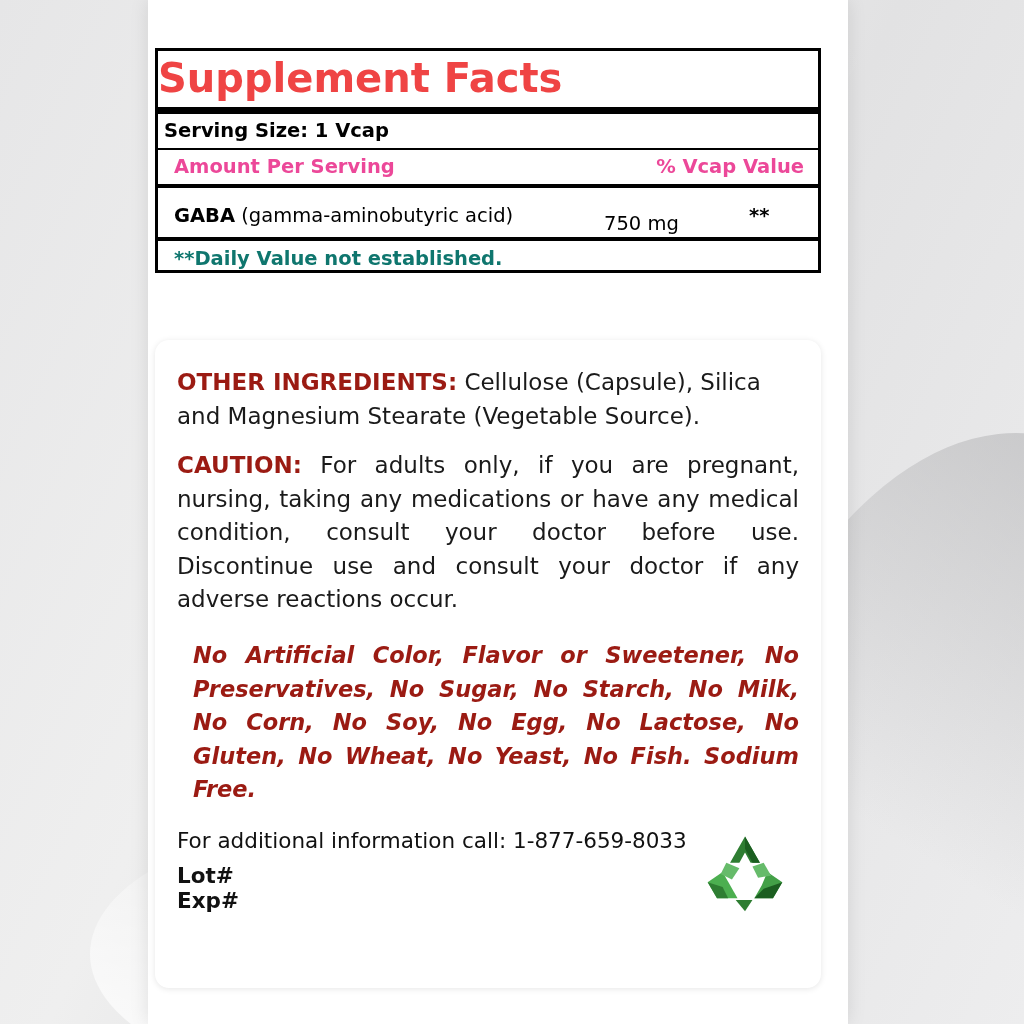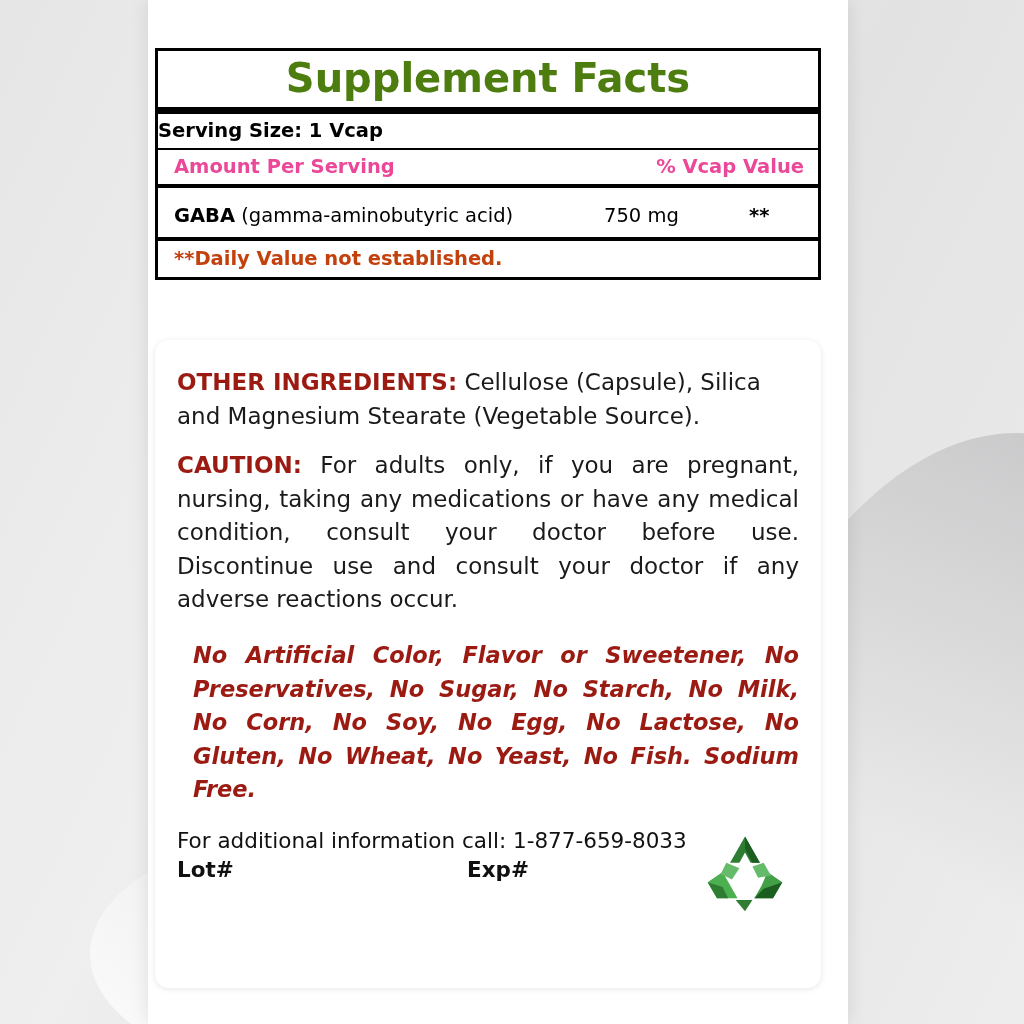--- a/index.html
+++ b/index.html
@@ -68,36 +68,35 @@
     position: absolute;
     left: 155px;
     top: 48px;
     width: 666px;
     box-sizing: border-box;
     border: 3px solid #000;
     background: #fff;
     padding: 0;
   }
   .sf-title {
-    text-align: center;
     font-size: 40px;
     font-weight: bold;
     letter-spacing: 0px;
     padding: 6px 0 8px 0;
     line-height: 1.05;
-    color: #4d7c0f;
+    color: #ef4444;
   }
   .rule-thick { border-top: 7px solid #000; }
   .rule-med { border-top: 4px solid #000; }
   .rule-thin { border-top: 2px solid #000; }
 
   .sf-row {
     display: flex;
     justify-content: space-between;
-    padding: 5px 14px 6px 0;
+    padding: 5px 14px 6px 6px;
     font-size: 19.5px;
     font-weight: bold;
     color: #000;
   }
   .sf-row-dv {
     padding: 5px 14px 6px 16px;
     font-size: 19.5px;
     font-weight: bold;
     color: #ec4899;
     display: flex;
@@ -112,32 +111,33 @@
   }
   .sf-ing-name {
     flex: 0 0 auto;
     font-weight: normal;
   }
   .sf-ing-name b { font-weight: bold; }
   .sf-ing-amount {
     position: absolute;
     left: 430px;
     font-weight: normal;
+    margin-top: 8px;
   }
   .sf-ing-dv {
     position: absolute;
     left: 575px;
     font-weight: bold;
   }
   .sf-ing-wrap { position: relative; width: 100%; }
   .sf-footnote {
-    padding: 6px 14px 7px 16px;
-    font-size: 19.5px;
-    font-weight: bold;
-    color: #c2410c;
+    padding: 6px 14px 0 16px;
+    font-size: 19.5px;
+    font-weight: bold;
+    color: #0f766e;
     border-radius: 17px;
   }
 
   
   .info-card {
     position: absolute;
     left: 155px;
     top: 340px;
     width: 666px;
     height: 648px;
@@ -182,20 +182,22 @@
   }
   .maker-line-left {
     font-size: 21.5px;
     line-height: 1.5;
     margin-top: 4px;
   }
   .lot-row {
     display: flex;
     font-size: 21.5px;
     font-weight: bold;
+    margin-top: 6px;
+    flex-direction: column;
   }
   .lot-row .lot { width: 290px; }
 
   .recycle {
     position: absolute;
     right: 6px;
     top: 6px;
     width: 96px;
     height: 84px;
   }

